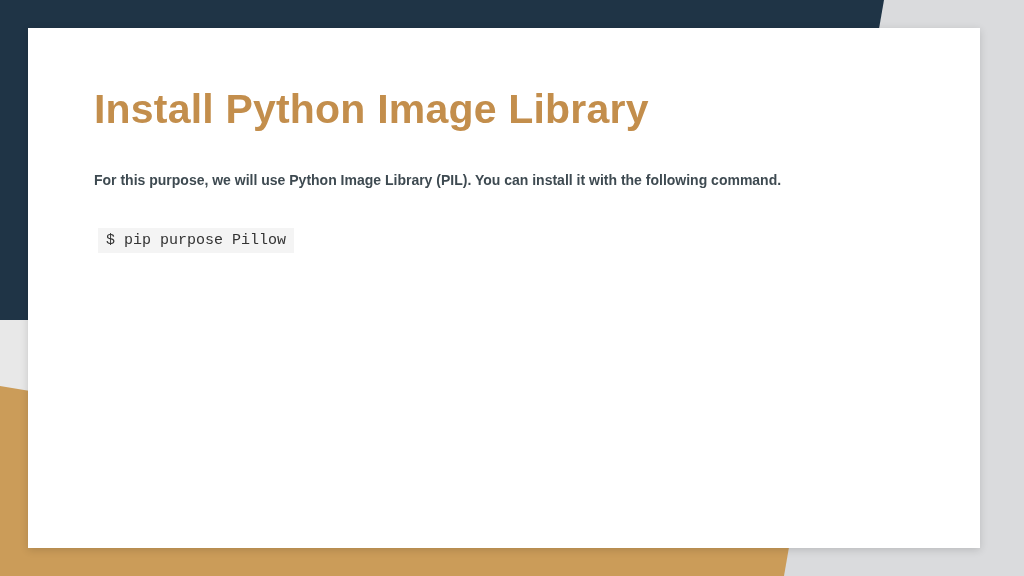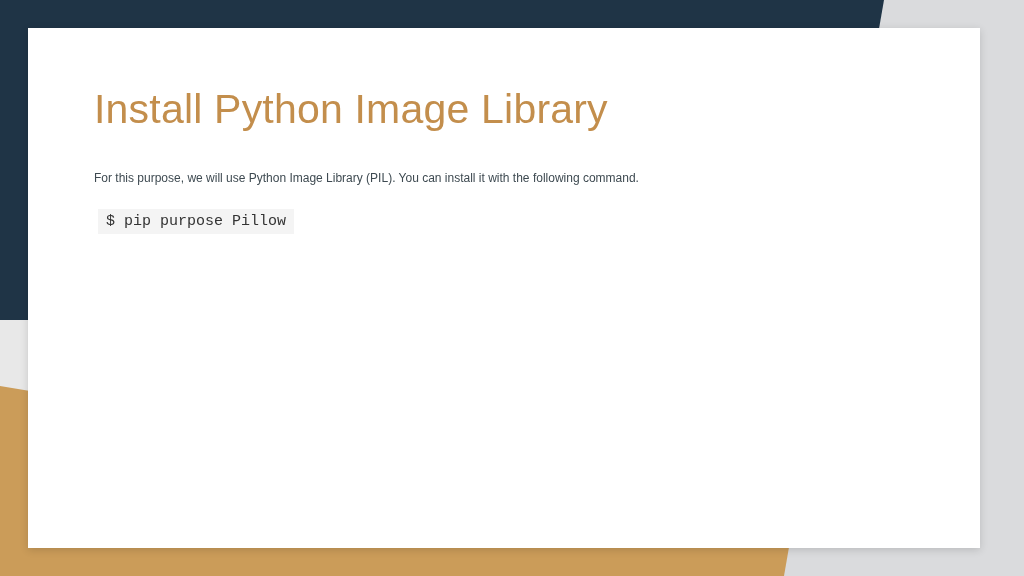--- a/index.html
+++ b/index.html
@@ -50,31 +50,31 @@
       left: 28px;
       right: 44px;
       bottom: 28px;
       background: #ffffff;
       z-index: 10;
       padding: 58px 66px 40px 66px;
       box-shadow: 0 2px 8px rgba(0,0,0,0.15);
     }
     .slide-title {
       font-size: 41px;
-      font-weight: 400;
+      font-weight: 700;
       color: #c38e4c;
       margin-bottom: 36px;
       letter-spacing: 0.2px;
     }
     .slide-body {
-      font-size: 12px;
-      font-weight: 400;
+      font-size: 14px;
+      font-weight: 700;
       color: #3e4a51;
       line-height: 1.65;
-      margin-bottom: 20px;
+      margin-bottom: 36px;
       max-width: 820px;
     }
     .code-block {
       display: inline-block;
       background: #f4f4f4;
       padding: 4px 8px;
       font-family: 'Courier New', Courier, monospace;
       font-size: 15px;
       color: #333;
       margin-left: 4px;

